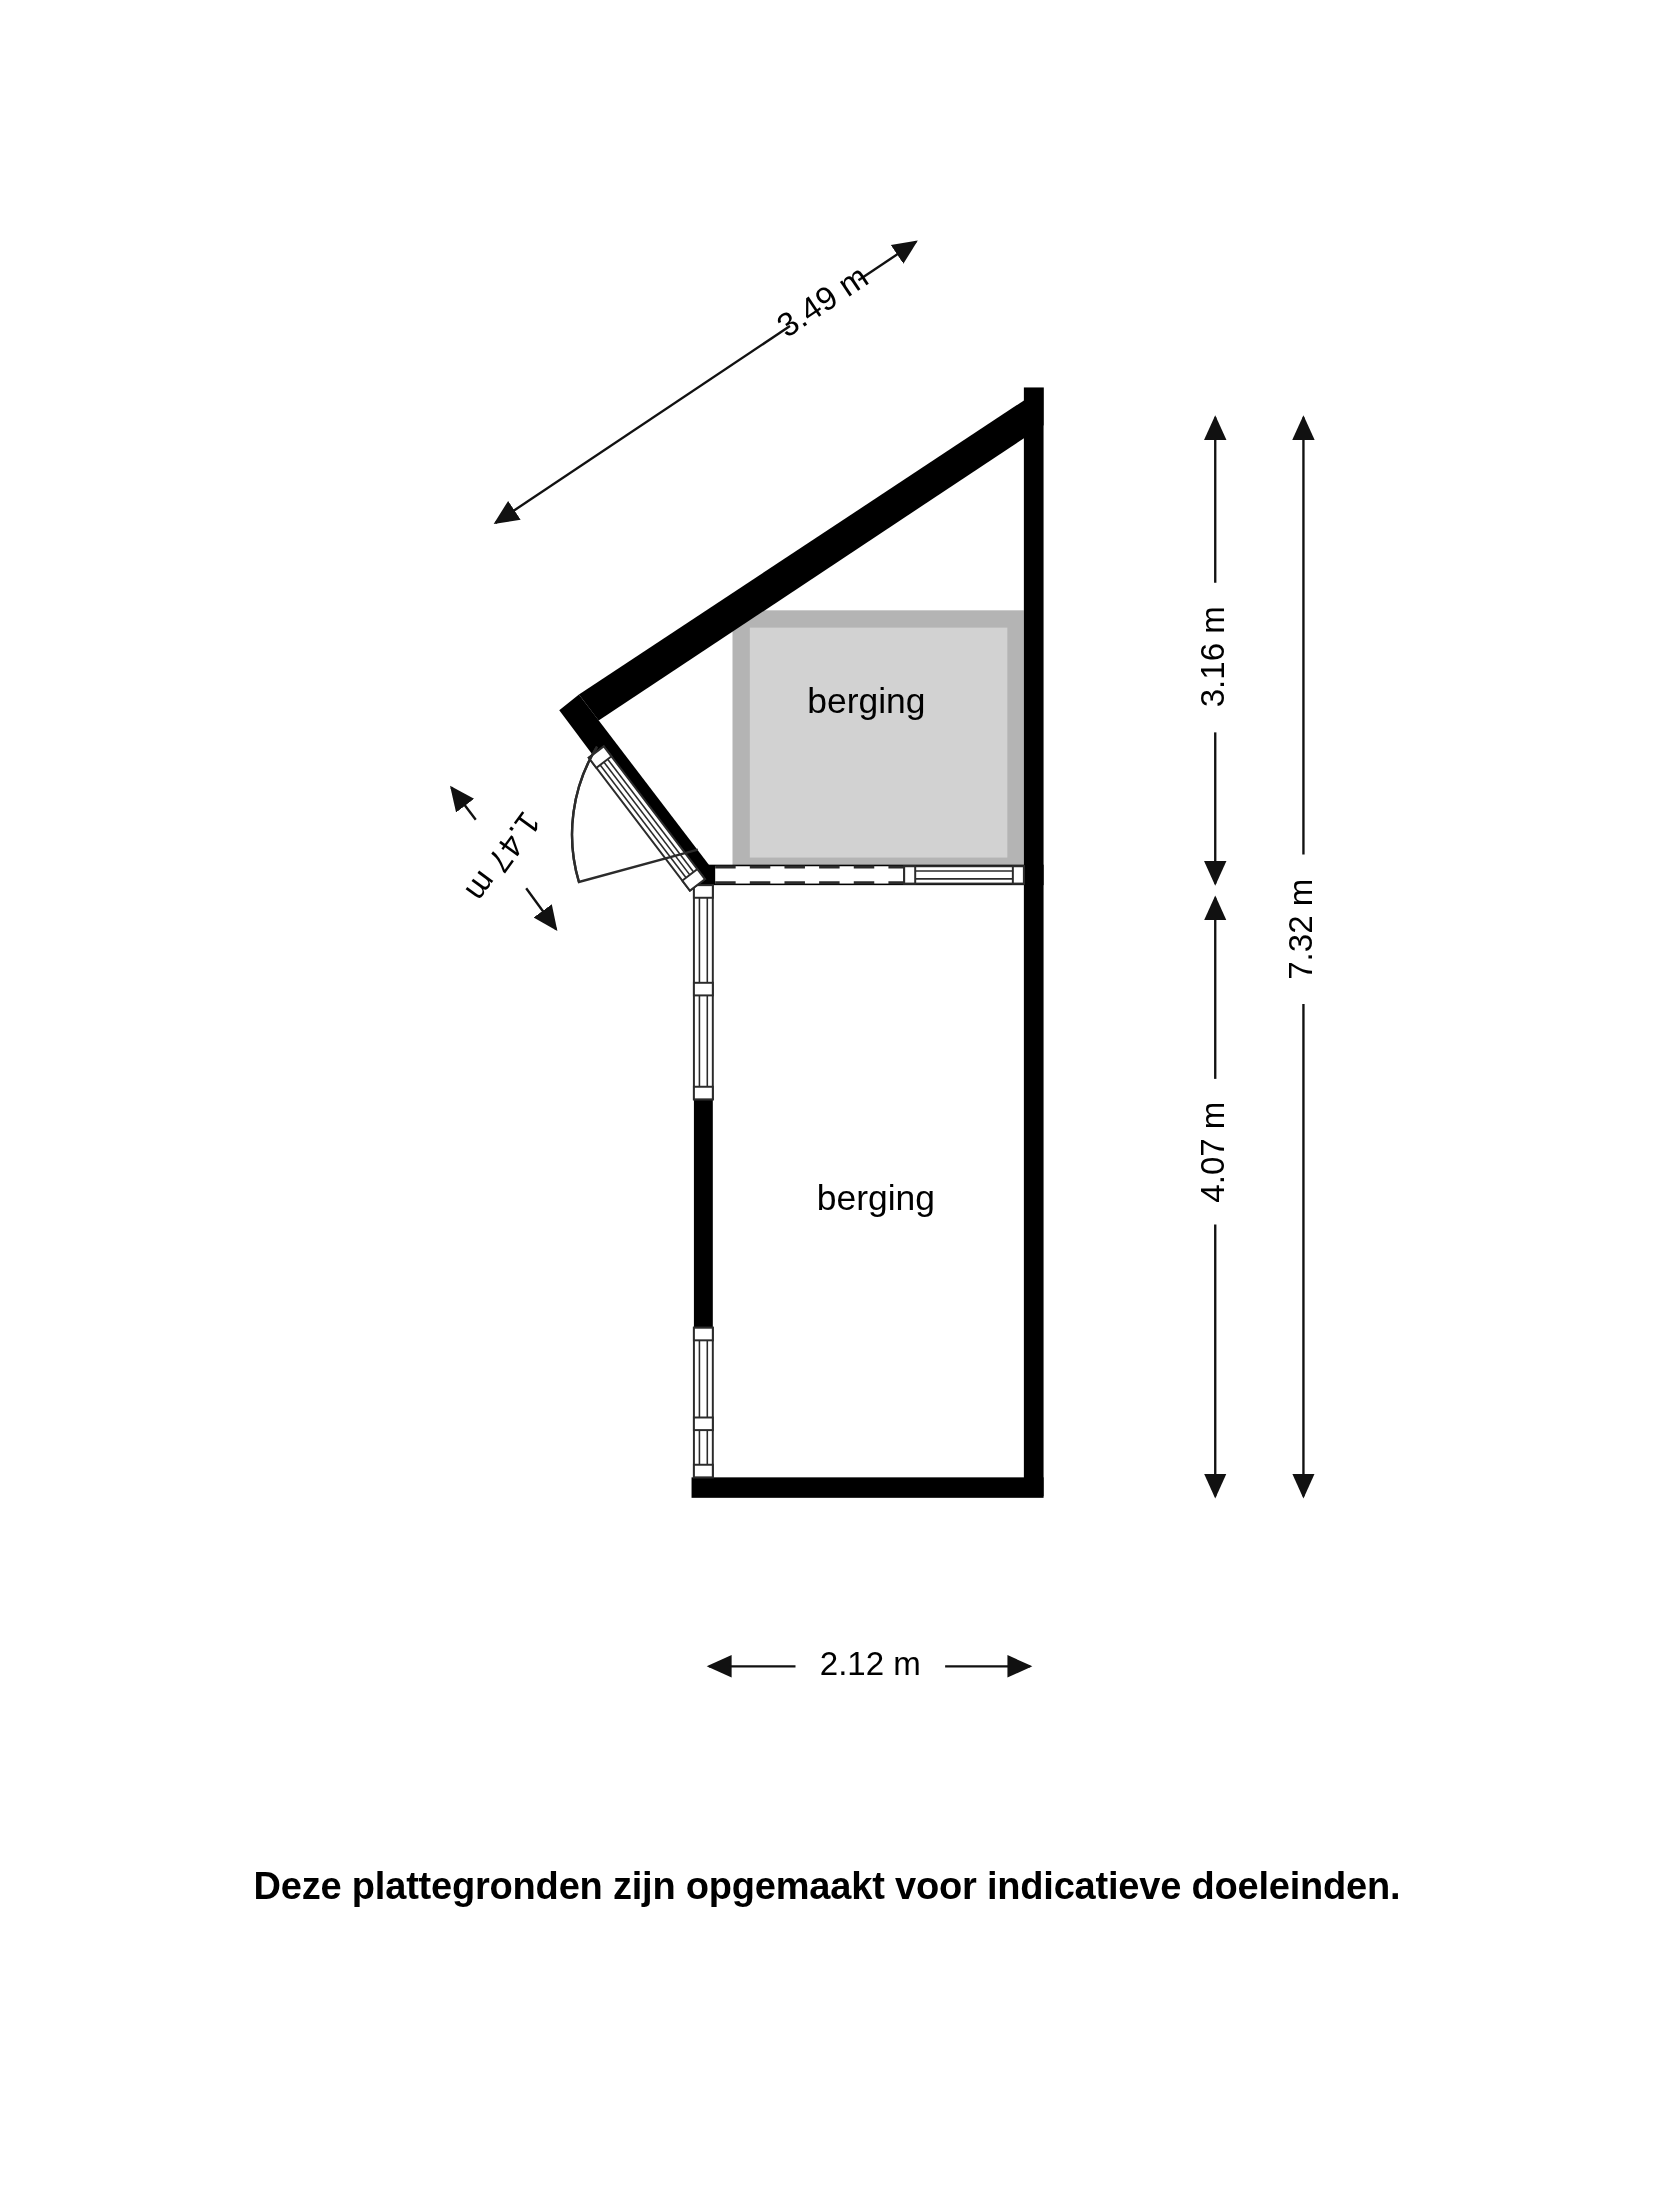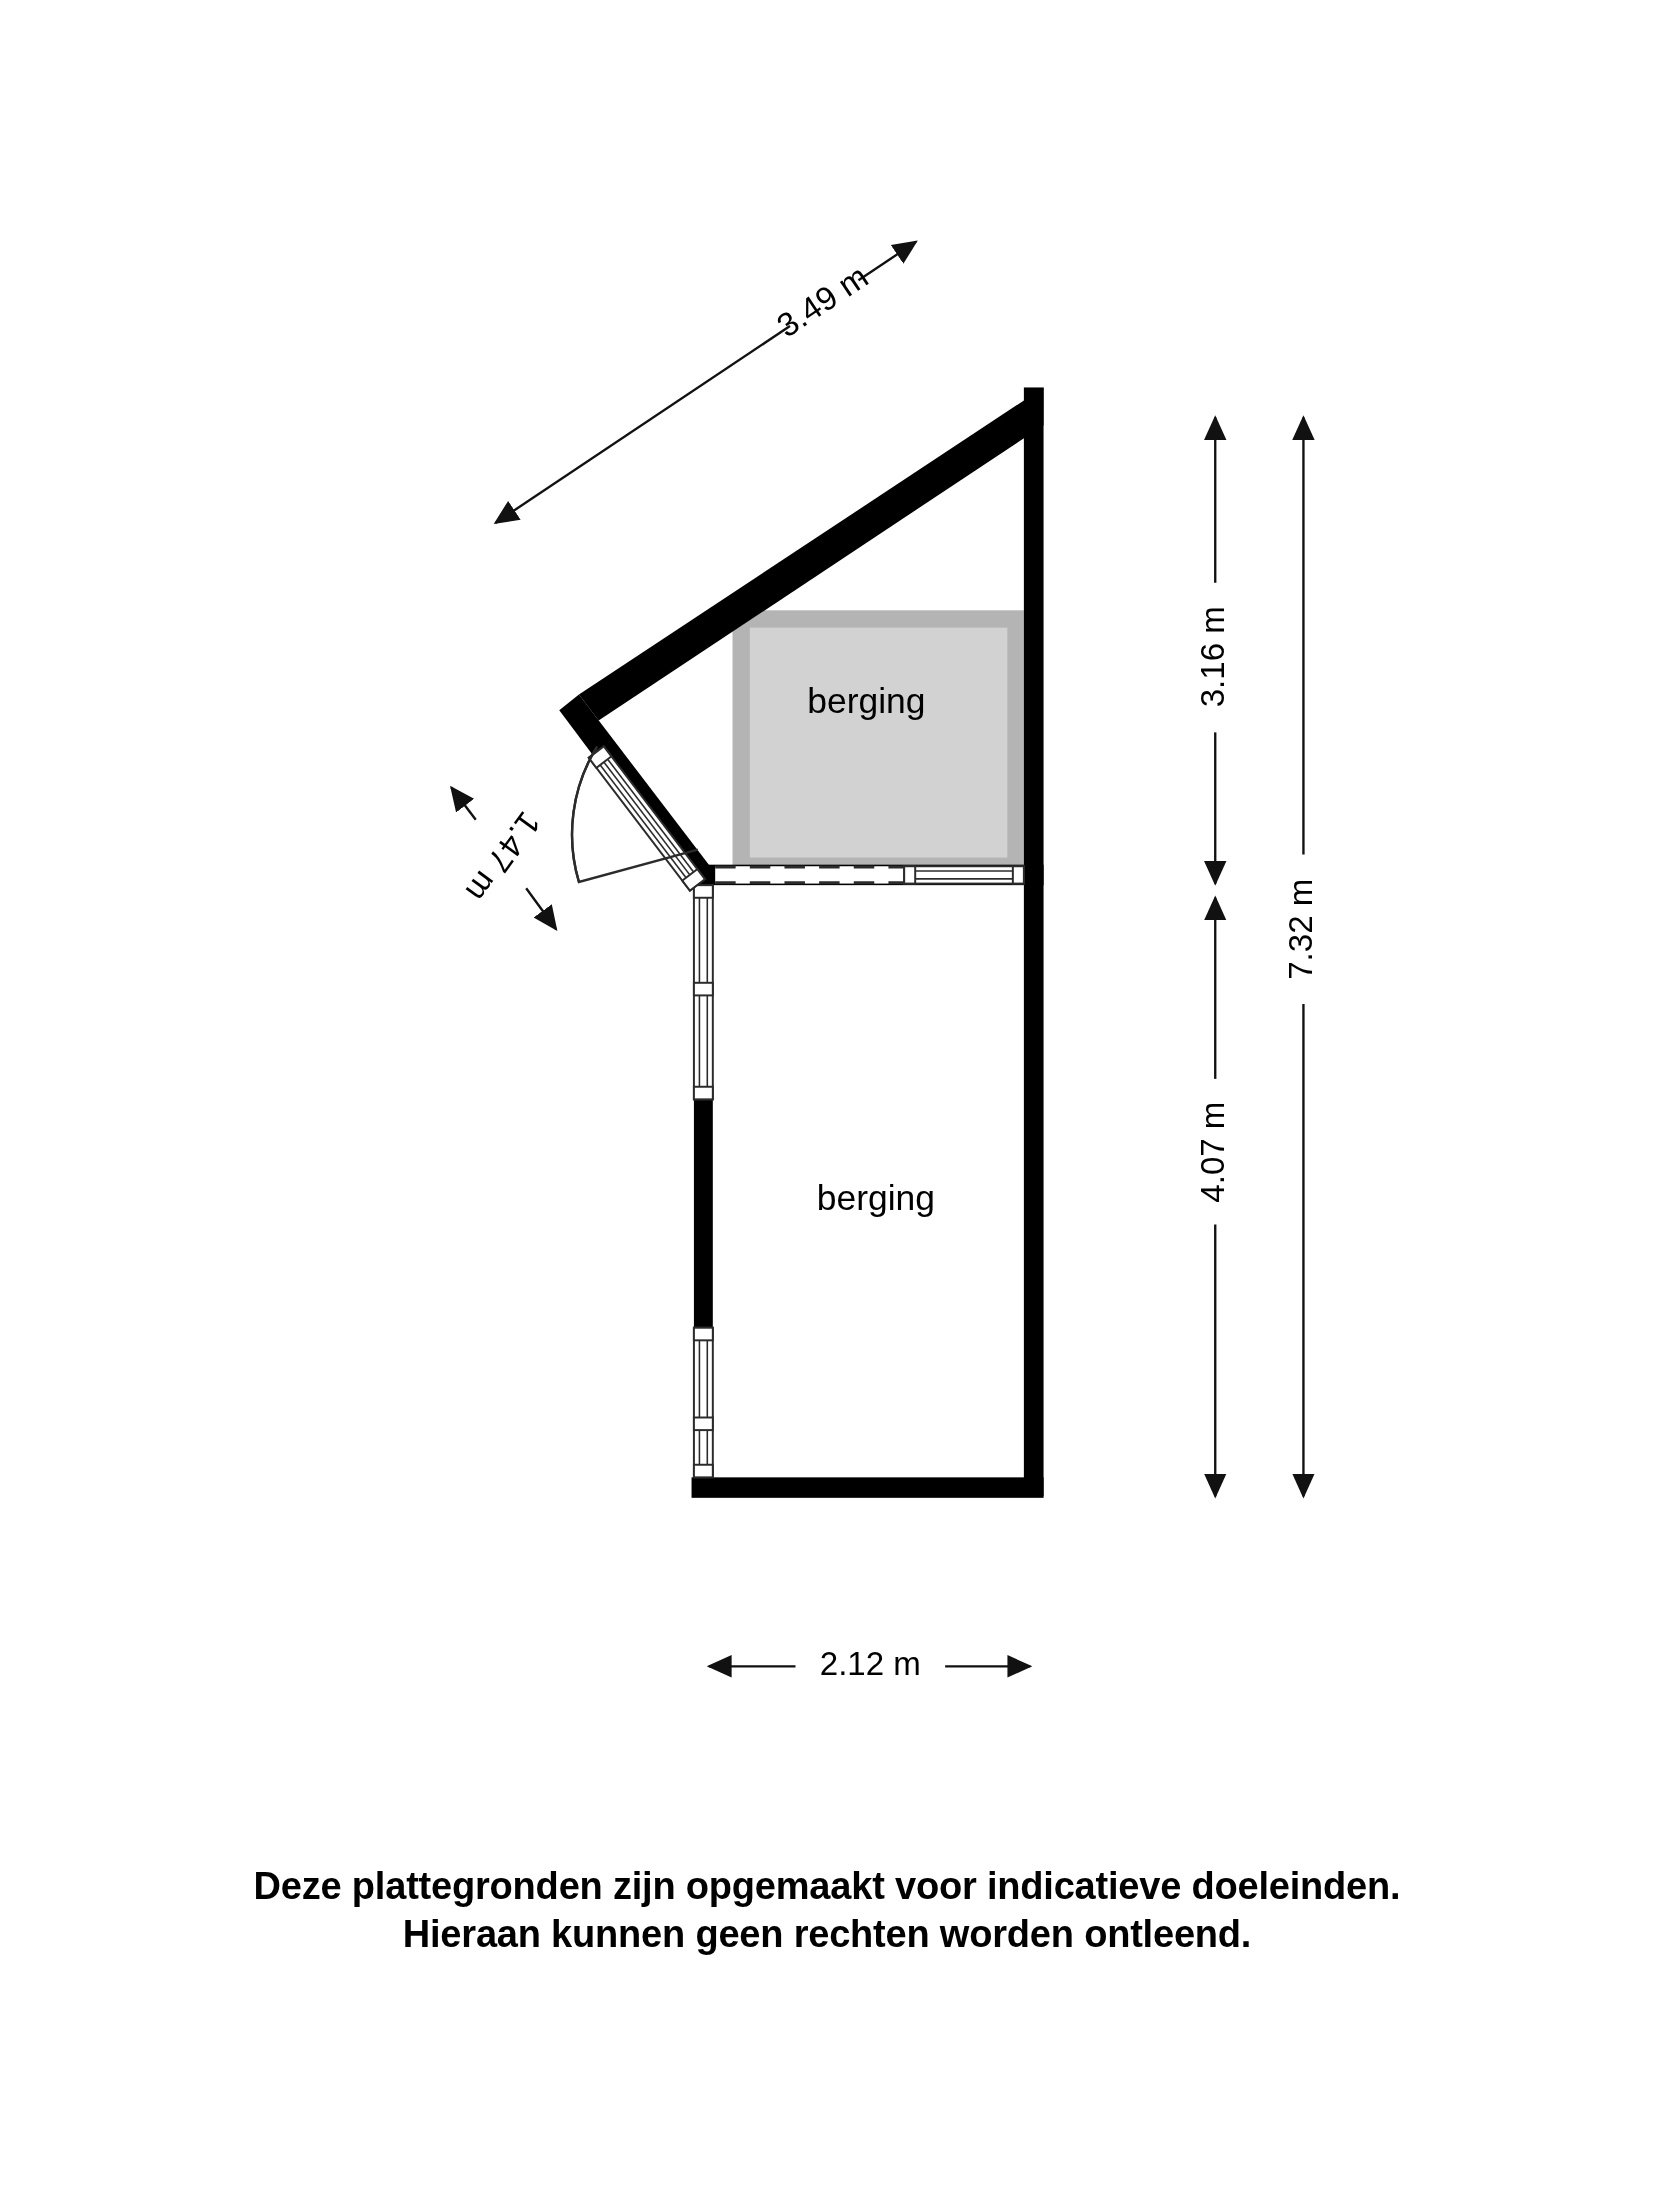--- a/index.html
+++ b/index.html
@@ -161,16 +161,15 @@
       <text x="1105" y="2116" text-anchor="middle" dominant-baseline="middle" font-family="Liberation Sans, DejaVu Sans, sans-serif" font-size="42" fill="#000000">2.12 m</text>
     </g>
 
     <text x="1100" y="893" text-anchor="middle" dominant-baseline="middle" font-family="Liberation Sans, DejaVu Sans, sans-serif" font-size="45" fill="#000000">berging</text>
 
     <text x="1112" y="1524" text-anchor="middle" dominant-baseline="middle" font-family="Liberation Sans, DejaVu Sans, sans-serif" font-size="45" fill="#000000">berging</text>
 
   </svg>
 
   <div class="disclaimer" id="disclaimer-line-1">Deze plattegronden zijn opgemaakt voor indicatieve doeleinden.</div>
-  <div class="disclaimer" id="disclaimer-line-2">Hieraan kunnen geen rechten worden ontleend.</div>
 
 </div>
 
 
 </body></html>

